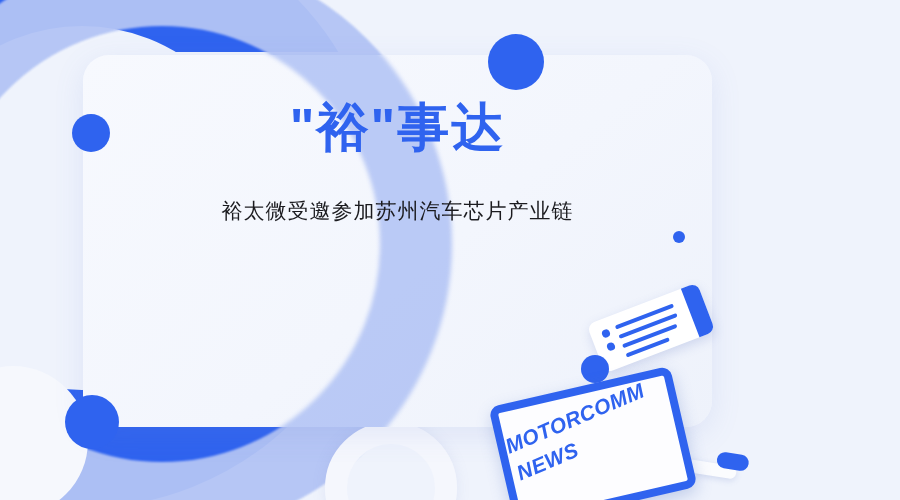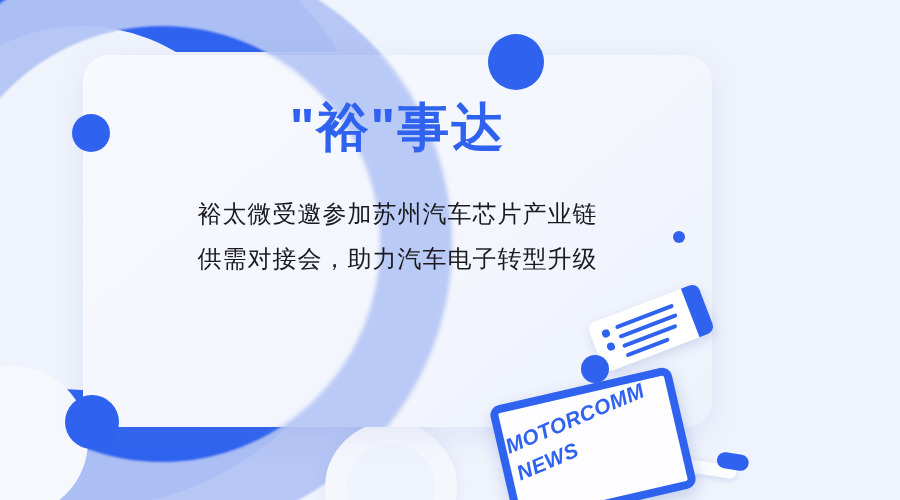--- a/index.html
+++ b/index.html
@@ -127,21 +127,21 @@
   .headline {
     font-size: 52px;
     font-weight: 700;
     color: #2f63ef;
     letter-spacing: 2px;
     line-height: 1.1;
     white-space: nowrap;
   }
   .subline {
     margin-top: 36px;
-    font-size: 24px;
+    font-size: 21px;
     color: #1b1b1f;
     line-height: 1.85;
     text-align: right;
     letter-spacing: 1px;
     font-weight: 500;
     white-space: nowrap;
   }
 
   
   .dot {
@@ -294,21 +294,20 @@
   <div class="ring-white"></div>
 
   <div class="card">
     <div class="card-clip">
       <div class="card-ring-tint"></div>
     </div>
     <div class="card-text">
       <div class="headline">"裕"事达</div>
       <div class="subline">
         <div>裕太微受邀参加苏州汽车芯片产业链</div>
-        <div>供需对接会，助力汽车电子转型升级</div>
       </div>
     </div>
   </div>
 
   <div class="dot dot-top"></div>
   <div class="dot dot-left-up"></div>
   <div class="dot dot-left-dn"></div>
   <div class="dot dot-right-sm"></div>
 
   <div class="doc">

